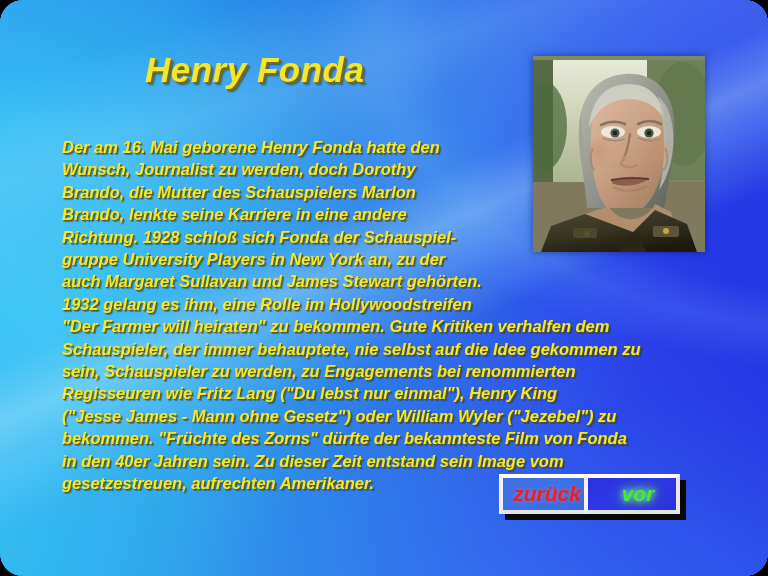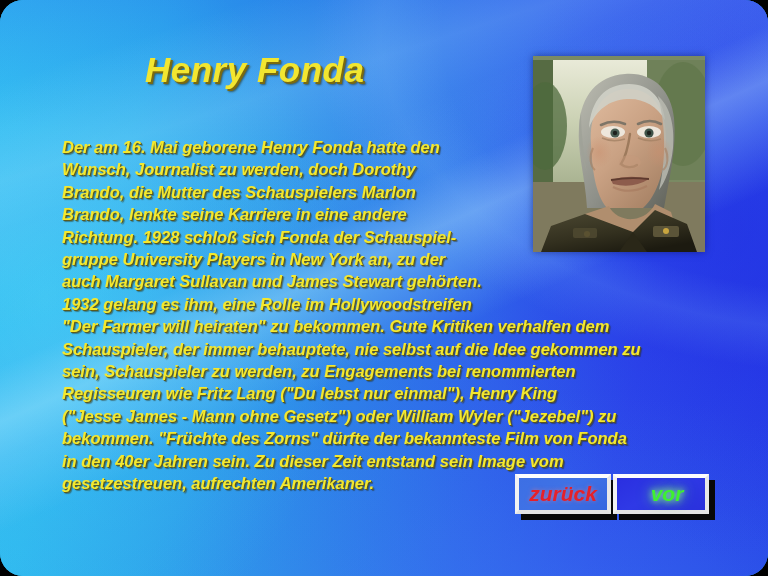--- a/index.html
+++ b/index.html
@@ -137,34 +137,34 @@
     border-right: 4px solid #e8e8e8;
     border-bottom: 4px solid #e4e4e4;
     display: flex;
     align-items: center;
     justify-content: center;
     cursor: pointer;
     box-shadow: 6px 6px 0 #080808;
     user-select: none;
   }
   #btn-back {
-    left: 515px;
+    left: 499px;
     top: 474px;
     background: linear-gradient(150deg, #3d6fe4 0%, #3f72e6 45%, #3566e0 100%);
     justify-content: center;
   }
   #btn-back .lbl {
     font-size: 21px;
     font-weight: bold;
     font-style: italic;
     color: #e5202a;
     text-shadow: 0 0 4px rgba(255,120,120,0.55);
   }
   #btn-fwd {
-    left: 613px;
+    left: 584px;
     top: 474px;
     background: linear-gradient(150deg, #2a2fe0 0%, #2f39e6 45%, #2a31dc 100%);
     padding-left: 12px;
   }
   #btn-fwd .lbl {
     font-size: 21px;
     font-weight: bold;
     font-style: italic;
     color: #3ef030;
     text-shadow:

